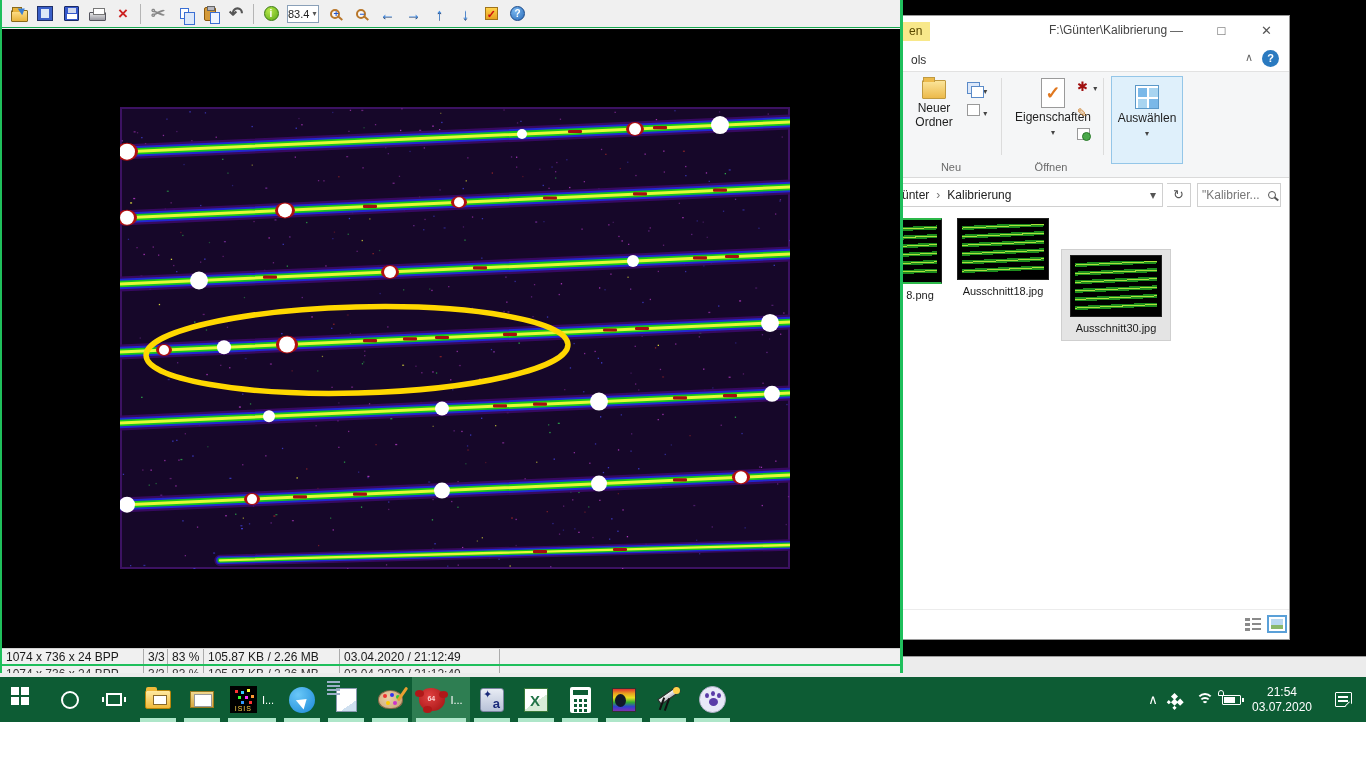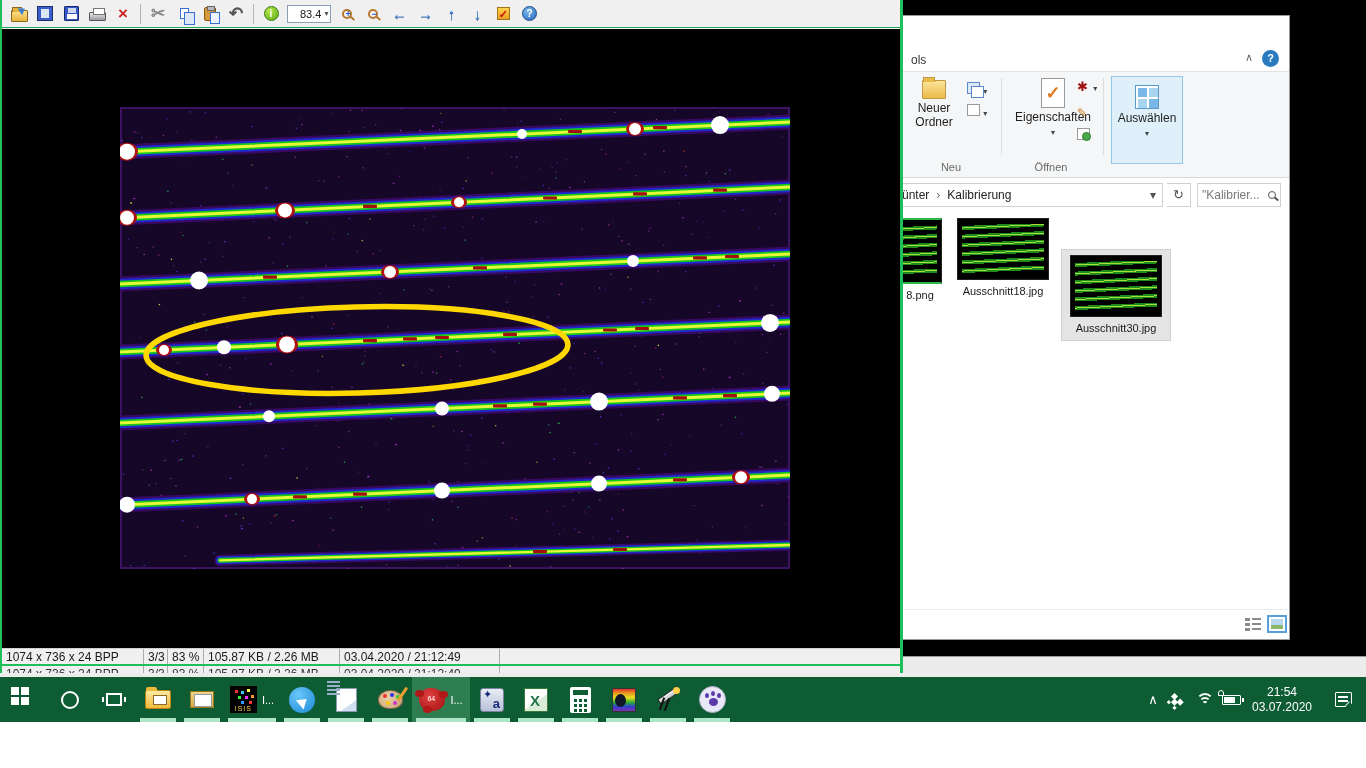--- a/index.html
+++ b/index.html
@@ -6,21 +6,21 @@
   *{box-sizing:border-box;font-family:"Liberation Sans",sans-serif;}
   #screen{position:relative;width:1366px;height:768px;overflow:hidden;background:#fff;}
   
   #desktop{position:absolute;left:0;top:0;width:1366px;height:677px;background:#000;}
   #behind-strip{position:absolute;left:0;top:656px;width:1366px;height:21px;background:#ececec;border-top:1px solid #9a9a9a;}
   
   #viewer{position:absolute;left:0;top:0;width:903px;height:673px;background:#f0f0f0;border-left:2px solid #1fbf5c;border-right:3px solid #1fbf5c;z-index:3;}
   #vw-toolbar{position:absolute;left:0;top:0;width:100%;height:28px;background:#f0f0f0;display:flex;align-items:center;padding-left:4px;border-bottom:1px solid #17a94f;}
   .tbtn{width:26px;height:24px;display:flex;align-items:center;justify-content:center;position:relative;cursor:default;}
   .tsep{width:1px;height:20px;background:#b5b5b5;margin:0 4px;}
-  .zoombox{display:flex;align-items:center;background:#fff;border:1px solid #8aa0b8;height:18px;padding:0 2px 0 12px;margin:0 3px;}
+  .zoombox{display:flex;align-items:center;background:#fff;border:1px solid #8aa0b8;height:18px;padding:0 2px 0 0;margin:0 3px;}
   .zoombox .zv{font-size:11px;color:#222;}
   .zoombox .zc{font-size:8px;color:#555;margin-left:3px;}
   
   .mi{position:relative;display:inline-block;}
   .i-open{width:17px;height:12px;background:linear-gradient(#ffe08a,#e8b43c);border:1px solid #8a6a1a;border-radius:1px;margin-top:4px;}
   .i-open::before{content:'';position:absolute;left:0;top:-4px;width:8px;height:4px;background:#e8b43c;border:1px solid #8a6a1a;border-bottom:none;}
   .i-open::after{content:'';position:absolute;right:-2px;top:-6px;border:4px solid transparent;border-left:6px solid #3a7fd4;transform:rotate(-35deg);}
   .i-film{width:16px;height:15px;background:#3a5fc8;border:1px solid #20306a;}
   .i-film::before{content:'';position:absolute;left:3px;top:2px;right:3px;bottom:2px;background:#dce8f8;}
   .i-floppy{width:15px;height:15px;background:#3558cc;border:1px solid #1a2a66;border-radius:1px;}
@@ -177,20 +177,27 @@
   .spacer{flex:1;}
 </style>
 </head>
 <body>
 
 <div id="screen">
   <div id="desktop"></div>
   <div id="behind-strip"></div>
 
   <div id="explorer">
+    <div id="ex-title">
+      <span id="ex-ctx">en</span>
+      <span id="ex-title-text">F:\Günter\Kalibrierung</span>
+      <span class="wbtn" style="right:90px">—</span>
+      <span class="wbtn" style="right:45px">□</span>
+      <span class="wbtn" style="right:0">✕</span>
+    </div>
     <div id="ex-tabs">
       <span id="ex-tab-frag">ols</span>
       <span id="ex-rib-collapse">∧</span>
       <span id="ex-help">?</span>
     </div>
     <div id="ex-ribbon">
       <div style="position:absolute;left:24px;top:8px;width:58px;">
         <div class="i-newfolder"></div>
         <div class="rbtn-lbl" style="white-space:pre-line">Neuer
 Ordner</div>

